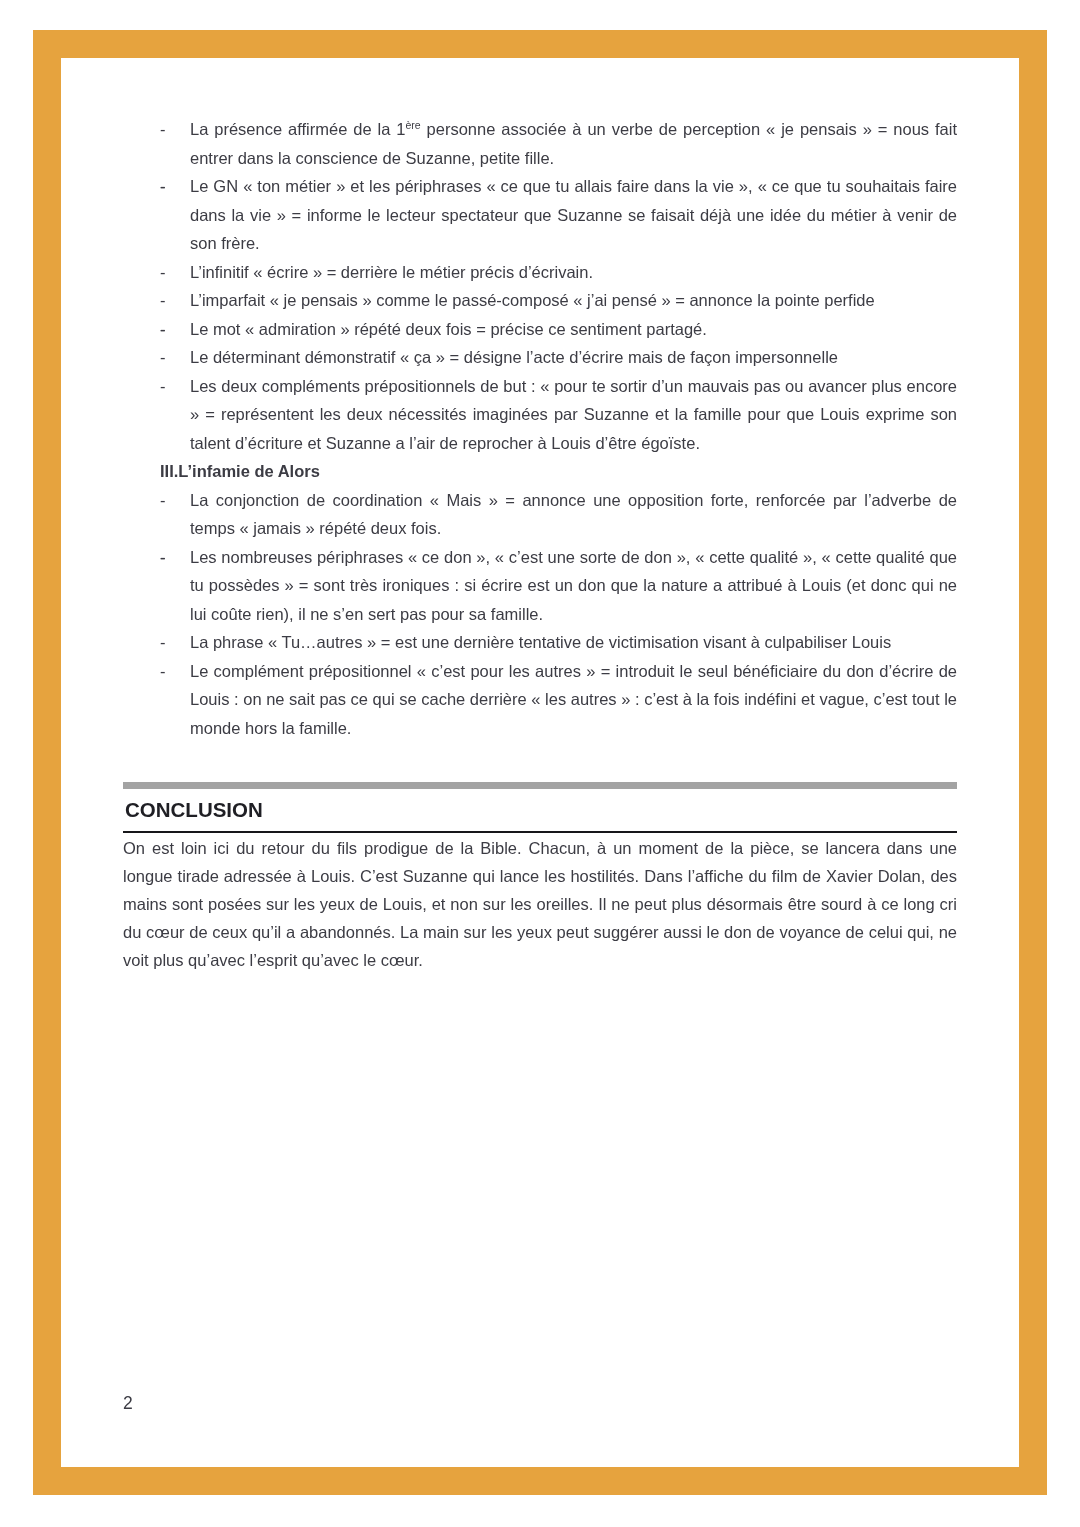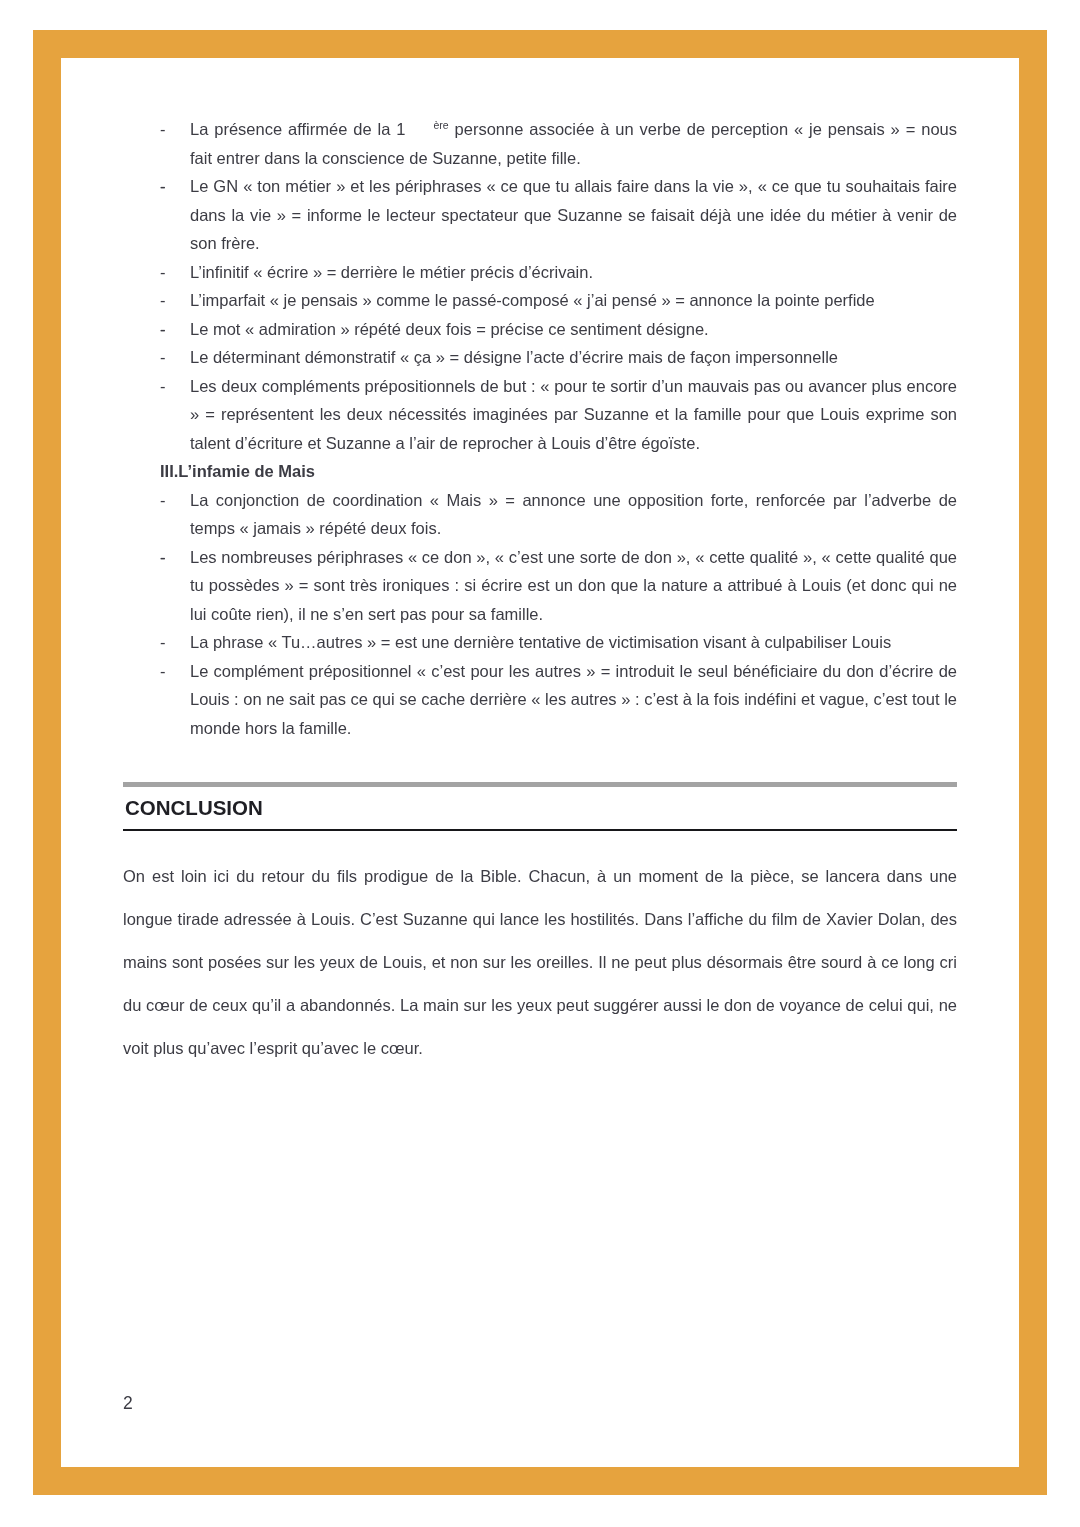--- a/index.html
+++ b/index.html
@@ -37,40 +37,39 @@
     text-align: justify;
   }
   .dash {
     position: absolute;
     left: 0; top: 0;
   }
   sup {
     font-size: 10.5px;
     line-height: 0;
     vertical-align: super;
-    margin-left: 28px;
   }
   .section-heading {
     margin-left: 37px;
     font-weight: 700;
   }
   .conclusion { margin-top: 40px; }
   .conclusion-heading {
     font-weight: 700;
     font-size: 20.5px;
     color: #1f1f24;
-    border-top: 5px solid #a3a3a3;
+    border-top: 7px solid #a3a3a3;
     border-bottom: 2px solid #17171a;
     padding: 9px 2px 8px 2px;
     line-height: 1.2;
   }
   .conclusion-para {
-    margin: 24px 0 0 0;
+    margin: 1px 0 0 0;
     text-align: justify;
-    line-height: 43px;
+    line-height: 28px;
   }
   .page-number {
     position: absolute;
     left: 123px;
     top: 1393px;
     font-size: 17.5px;
     color: #3c3c44;
   }
 </style>
 </head>
@@ -99,33 +98,33 @@
       </li>
       <li>
         <span class="dash">-</span>
         <span>L’imparfait « je pensais » comme le passé-composé « j’ai pensé » = annonce la pointe perfide</span>
       </li>
       <li>
         <span class="dash">-</span>
       </li>
       <li>
         <span class="dash">-</span>
-        <span>Le mot « admiration » répété deux fois = précise ce sentiment désigne.</span>
+        <span>Le mot « admiration » répété deux fois = précise ce sentiment partagé.</span>
       </li>
       <li>
         <span class="dash">-</span>
         <span>Le déterminant démonstratif « ça » = désigne l’acte d’écrire mais de façon impersonnelle</span>
       </li>
       <li>
         <span class="dash">-</span>
         <span>Les deux compléments prépositionnels de but : « pour te sortir d’un mauvais pas ou avancer plus encore » = représentent les deux nécessités imaginées par Suzanne et la famille pour que Louis exprime son talent d’écriture et Suzanne a l’air de reprocher à Louis d’être égoïste.</span>
       </li>
     </ul>
 
-    <div class="section-heading">III.L’infamie de Mais</div>
+    <div class="section-heading">III.L’infamie de Alors</div>
 
     <ul class="blist">
       <li>
         <span class="dash">-</span>
         <span>La conjonction de coordination « Mais » = annonce une opposition forte, renforcée par l’adverbe de temps « jamais » répété deux fois.</span>
       </li>
       <li>
         <span class="dash">-</span>
       </li>
       <li>

